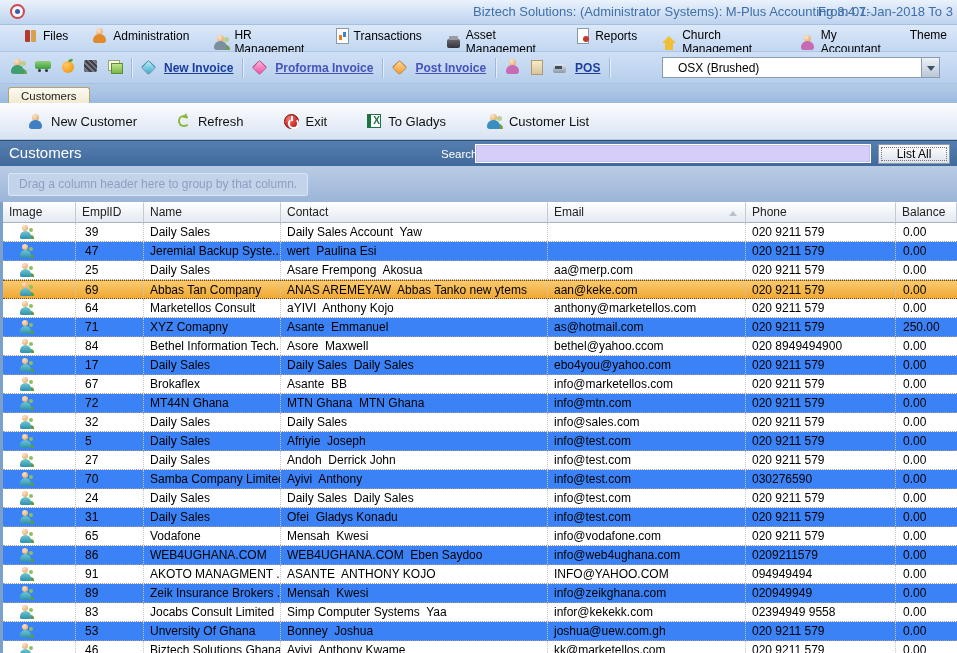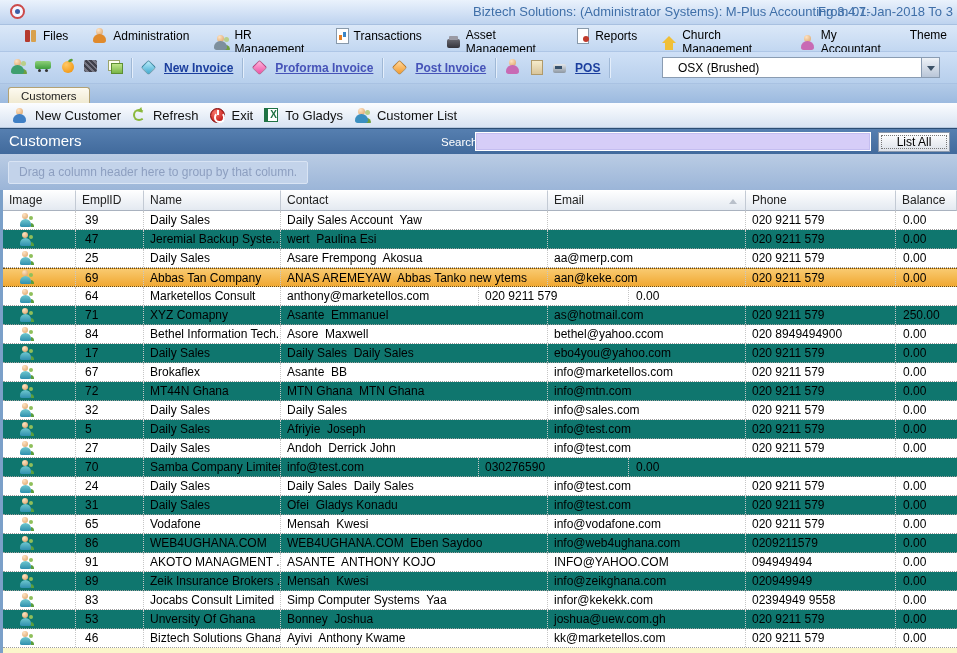--- a/index.html
+++ b/index.html
@@ -23,41 +23,41 @@
   .tlink .lbl{font-size:12px;font-weight:bold;text-decoration:underline;color:#1b3e9e}
   .tlink.purple .lbl{color:#4653b8}
   .dropdown{position:absolute;right:17px;top:5px;width:278px;height:21px;background:#fff;border:1px solid #8a9cb2;display:flex;align-items:center}
   .dd-text{flex:1;padding-left:15px;font-size:12px}
   .dd-btn{width:18px;height:100%;background:linear-gradient(#eef2f7,#b9c6d8);border-left:1px solid #8a9cb2;display:flex;align-items:center;justify-content:center}
   .dd-arrow{width:0;height:0;border:4px solid transparent;border-top:5px solid #3c5166;margin-top:5px}
 
   .tabstrip{height:19px;background:linear-gradient(#b3cbe8,#9cbadf);display:flex;align-items:flex-end;padding-left:8px}
   .tab{background:linear-gradient(#fdfaf0,#f0ead2);border:1px solid #b3a274;border-bottom:none;border-radius:3px 3px 0 0;padding:2px 12px 1px;font-size:11.5px;color:#222}
 
-  .actionbar{height:25px;background:linear-gradient(#fcfdff,#d8e3f2);display:flex;align-items:center;padding-left:12px;gap:11px;border-bottom:1px solid #b7c8de}
+  .actionbar{height:37px;background:linear-gradient(#fcfdff,#d8e3f2);display:flex;align-items:center;padding-left:28px;gap:40px;border-bottom:1px solid #b7c8de}
   .action-btn{display:flex;align-items:center;gap:7px;cursor:default}
   .action-btn .lbl{font-size:13px;color:#111}
 
   .panelheader{height:26px;background:linear-gradient(#567fb0,#416a9c);border-top:1px solid #2b4d74;position:relative}
   .ph-title{position:absolute;left:9px;top:3px;color:#fff;font-size:15px}
   .ph-search-label{position:absolute;left:441px;top:7px;color:#fff;font-size:11.5px}
   .ph-input{position:absolute;left:476px;top:4px;width:394px;height:17px;background:#d6cdf8;border:1px solid #c4bdf0;outline:1px solid #ffffff}
   .ph-listall{position:absolute;left:878px;top:3px;width:72px;height:20px;background:linear-gradient(#ffffff,#dde2ea);border:1px solid #8d9aac;font-size:12px;color:#000;display:flex;align-items:center;justify-content:center;outline:1px dotted #777;outline-offset:-4px}
 
   .grouppanel{height:36px;background:linear-gradient(#bacce4,#9bb5d8);padding:7px 0 0 8px}
   .group-hint{display:inline-block;background:#c3d3ea;border:1px solid #d9e4f4;border-radius:2px;padding:3px 10px 4px;color:#8d9fc0;font-size:12px}
 
   
   .gridheader{height:21px;display:flex;border-left:3px solid #7ba0c9;background:linear-gradient(#ffffff,#e2e8f0)}
   .gh-cell{border-right:1px solid #c3cad4;border-bottom:1px solid #a9b2bf;border-top:1px solid #fff;line-height:19px;padding-left:6px;font-size:12px;color:#222;position:relative;overflow:hidden;white-space:nowrap}
   .sort-arrow{position:absolute;right:8px;top:8px;width:0;height:0;border-left:4px solid transparent;border-right:4px solid transparent;border-bottom:5px solid #b9c0ca}
 
   .gridbody{border-left:3px solid #7ba0c9;background:#fff}
   .grow{height:19px;display:flex;border-bottom:1px dotted #9e9e9e;background:#fff}
-  .grow.alt{background:#0f766e}
+  .grow.alt{background:#3b82f6}
   .grow.selected{background:linear-gradient(#f9ca70,#f0a832);border-top:1px dotted #6b4c12;border-bottom:1px dotted #6b4c12;height:19px}
   .gcell{line-height:18px;padding-left:6px;font-size:12px;white-space:pre;overflow:hidden;border-right:1px dotted #c6c6c6}
   .gcell.c-image{padding-left:16px;display:flex;align-items:center}
   .gcell.c-emplid{padding-left:9px}
   .gcell.c-balance{padding-left:7px;border-right:none}
   .col-image{width:73px}.col-emplid{width:68px}.col-name{width:137px}.col-contact{width:267px}.col-email{width:198px}.col-phone{width:150px}.col-balance{flex:1}
   .partial-row{height:5px;background:#fbf6cb;border-left:3px solid #7ba0c9;overflow:hidden;display:flex}
 
   
   .ico{display:inline-block;position:relative;flex:none}
@@ -279,20 +279,21 @@
       <div class="gcell col-name">Abbas Tan Company</div>
       <div class="gcell col-contact">ANAS AREMEYAW  Abbas Tanko new ytems</div>
       <div class="gcell col-email">aan@keke.com</div>
       <div class="gcell col-phone">020 9211 579</div>
       <div class="gcell col-balance c-balance">0.00</div>
     </div>
     <div class="grow">
       <div class="gcell c-image col-image"><span class="ico guser-ico"></span></div>
       <div class="gcell col-emplid c-emplid">64</div>
       <div class="gcell col-name">Marketellos Consult</div>
+      <div class="gcell col-contact">aYIVI  Anthony Kojo</div>
       <div class="gcell col-email">anthony@marketellos.com</div>
       <div class="gcell col-phone">020 9211 579</div>
       <div class="gcell col-balance c-balance">0.00</div>
     </div>
     <div class="grow alt">
       <div class="gcell c-image col-image"><span class="ico guser-ico"></span></div>
       <div class="gcell col-emplid c-emplid">71</div>
       <div class="gcell col-name">XYZ Comapny</div>
       <div class="gcell col-contact">Asante  Emmanuel</div>
       <div class="gcell col-email">as@hotmail.com</div>
@@ -359,20 +360,21 @@
       <div class="gcell col-name">Daily Sales</div>
       <div class="gcell col-contact">Andoh  Derrick John</div>
       <div class="gcell col-email">info@test.com</div>
       <div class="gcell col-phone">020 9211 579</div>
       <div class="gcell col-balance c-balance">0.00</div>
     </div>
     <div class="grow alt">
       <div class="gcell c-image col-image"><span class="ico guser-ico"></span></div>
       <div class="gcell col-emplid c-emplid">70</div>
       <div class="gcell col-name">Samba Company Limited</div>
+      <div class="gcell col-contact">Ayivi  Anthony</div>
       <div class="gcell col-email">info@test.com</div>
       <div class="gcell col-phone">030276590</div>
       <div class="gcell col-balance c-balance">0.00</div>
     </div>
     <div class="grow">
       <div class="gcell c-image col-image"><span class="ico guser-ico"></span></div>
       <div class="gcell col-emplid c-emplid">24</div>
       <div class="gcell col-name">Daily Sales</div>
       <div class="gcell col-contact">Daily Sales  Daily Sales</div>
       <div class="gcell col-email">info@test.com</div>

